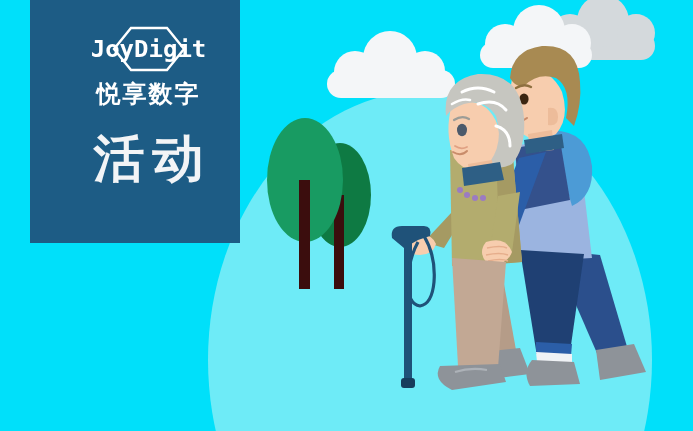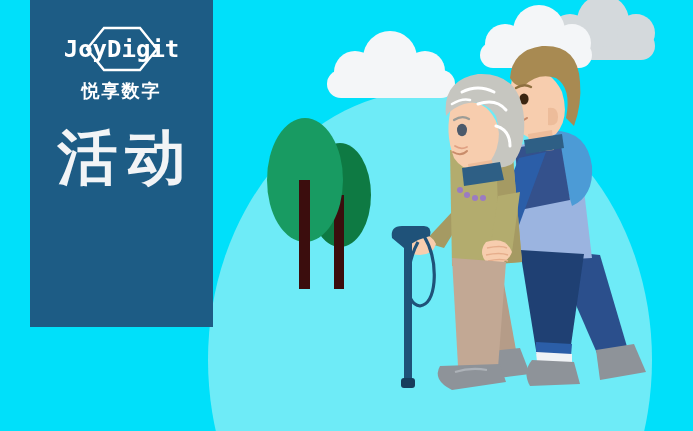--- a/index.html
+++ b/index.html
@@ -24,25 +24,26 @@
     position: absolute;
     inset: 0;
     width: 693px;
     height: 431px;
   }
   #banner {
     position: absolute;
     left: 30px;
     top: 0;
     width: 183px;
-    height: 327px;
+    height: 243px;
     background: #1D5C85;
     display: flex;
     flex-direction: column;
     align-items: center;
+    padding-left: 27px;
   }
   #logo-block {
     margin-top: 26px;
     width: 100%;
     display: flex;
     flex-direction: column;
     align-items: center;
   }
   #logo-mark {
     position: relative;
@@ -67,35 +68,35 @@
     font-size: 24px;
     font-weight: bold;
     letter-spacing: 0px;
     color: #ffffff;
     line-height: 1;
     white-space: nowrap;
     transform: scaleY(0.95);
   }
   #logo-sub {
     margin-top: 10px;
-    font-size: 18px;
+    font-size: 24px;
     font-weight: bold;
     color: #ffffff;
     letter-spacing: 2px;
     line-height: 1;
   }
   #headline {
     margin-top: 26px;
     display: flex;
     flex-direction: column;
     align-items: center;
     gap: 2px;
   }
   .headline-line {
-    font-size: 60px;
+    font-size: 51px;
     font-weight: bold;
     color: #F2F4F6;
     letter-spacing: 8px;
     line-height: 1.05;
     text-indent: 8px;
   }
 </style>
 </head>
 <body>
 

